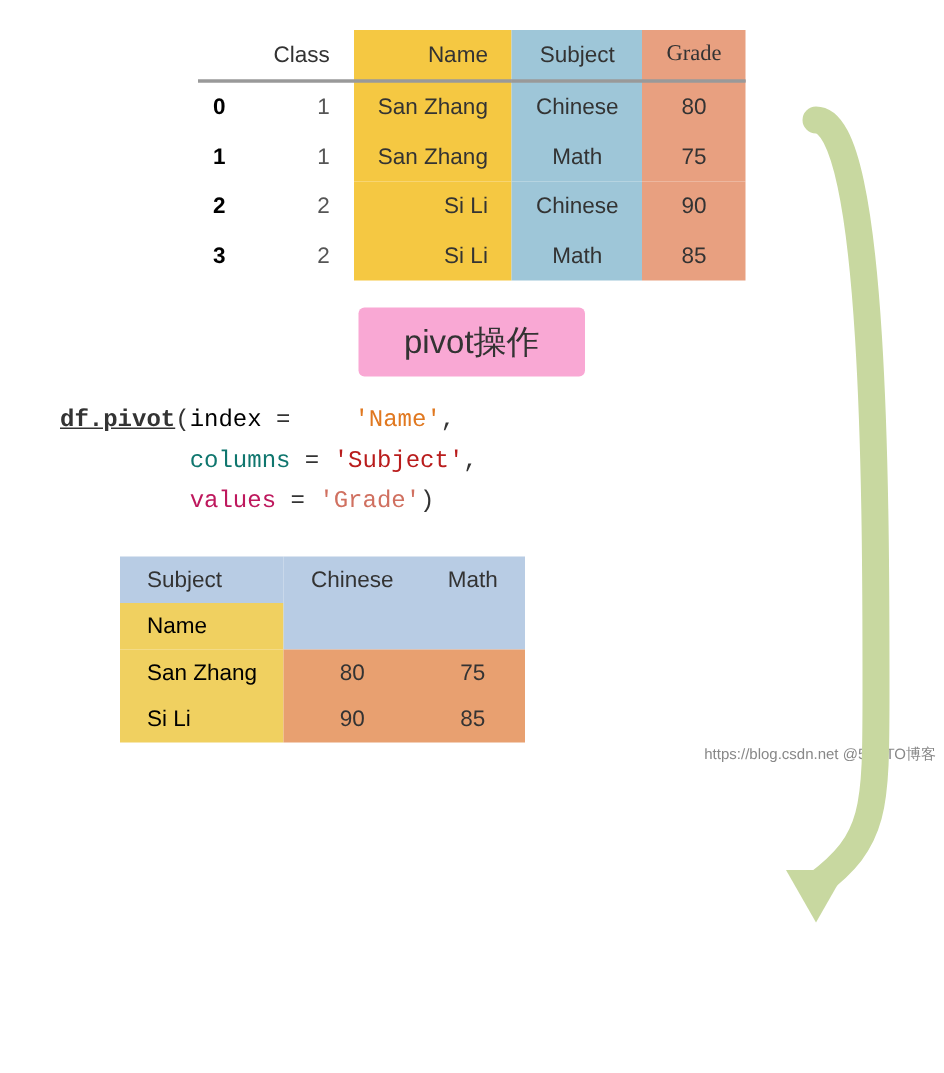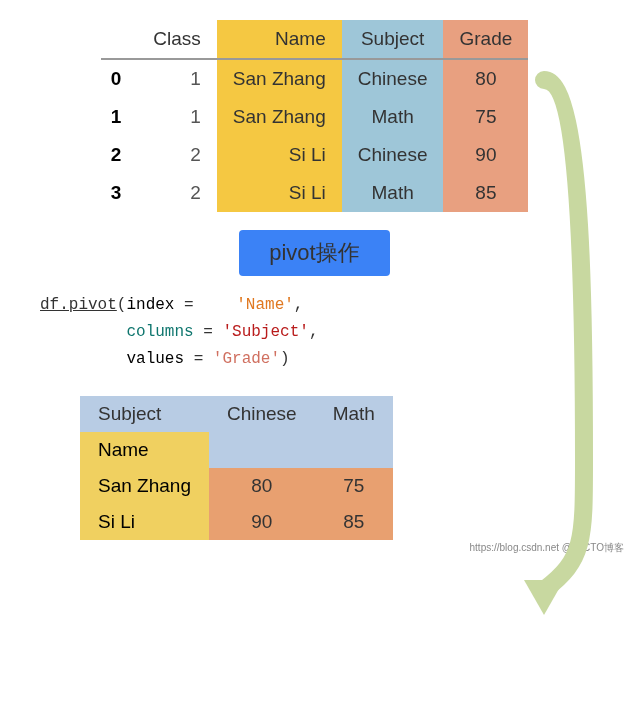--- a/index.html
+++ b/index.html
@@ -22,21 +22,21 @@
 
     
     .top-table-wrapper {
       margin-bottom: 18px;
       position: relative;
       z-index: 2;
     }
 
     table {
       border-collapse: collapse;
-      font-size: 19px;
+      font-size: 15px;
     }
 
     .top-table th {
       padding: 8px 16px;
       text-align: right;
       font-weight: normal;
       background: #fff;
       color: #333;
     }
 
@@ -87,42 +87,42 @@
     }
 
     
     .top-table .header-row th:first-child {
       background: #fff;
       border-bottom: 2px solid #333;
     }
 
     
     .pivot-label {
-      background: #3b82f6;
+      background: #f9a8d4;
       padding: 8px 30px;
       font-size: 22px;
       color: #333;
       border-radius: 4px;
       margin-bottom: 16px;
     }
 
     
     .code-block {
       font-family: 'Courier New', monospace;
       font-size: 16px;
       margin-bottom: 22px;
       align-self: flex-start;
       margin-left: 20px;
       line-height: 1.7;
     }
     .code-block .param { color: #000000; }
     .code-block .str { color: #e07820; margin-left: 33px; }
     .code-block .blue-param { color: #0f766e; }
     .code-block .blue-str { color: #b91c1c; }
-    .code-block .salmon-param { color: #000000; }
+    .code-block .salmon-param { color: #be185d; }
     .code-block .salmon-str { color: #d07060; }
 
     
     .bottom-table-wrapper {
       margin-left: 60px;
       align-self: flex-start;
     }
 
     .bottom-table th {
       padding: 7px 18px;
@@ -193,21 +193,21 @@
   </svg>
 
   <div class="top-table-wrapper">
     <table class="top-table">
       <thead>
         <tr class="header-row">
           <th style="border-bottom:2px solid #999;"></th>
           <th style="border-bottom:2px solid #999; text-align:right;">Class</th>
           <th style="background:#f5c842; border-bottom:2px solid #999; text-align:right;">Name</th>
           <th class="subject-header" style="border-bottom:2px solid #999;">Subject</th>
-          <th class="grade-header" style="border-bottom:2px solid #999;">Grade</th>
+          <th class="grade-header" style="border-bottom:2px solid #999;font-family:Liberation Serif, serif;">Grade</th>
         </tr>
       </thead>
       <tbody>
         <tr>
           <td class="idx">0</td>
           <td class="class-col">1</td>
           <td class="name-col">San Zhang</td>
           <td class="subject-col">Chinese</td>
           <td class="grade-col">80</td>
         </tr>
@@ -233,21 +233,21 @@
           <td class="grade-col">85</td>
         </tr>
       </tbody>
     </table>
   </div>
 
   <div class="pivot-label">pivot操作</div>
 
   <div class="code-block">
     <div>
-      <span style="text-decoration:underline; color:#333;">df.pivot</span><span style="color:#333;">(</span><span class="param">index</span><span style="color:#333;"> = </span><span class="str">'Name'</span><span style="color:#333;">,</span>
+      <span style="text-decoration:underline; color:#333;font-weight:bold;">df.pivot</span><span style="color:#333;">(</span><span class="param">index</span><span style="color:#333;"> = </span><span class="str">'Name'</span><span style="color:#333;">,</span>
     </div>
     <div>
       <span style="color:transparent;">df.pivot(</span><span class="blue-param">columns</span><span style="color:#333;"> = </span><span class="blue-str">'Subject'</span><span style="color:#333;">,</span>
     </div>
     <div>
       <span style="color:transparent;">df.pivot(</span><span class="salmon-param">values</span><span style="color:#333;"> = </span><span class="salmon-str">'Grade'</span><span style="color:#333;">)</span>
     </div>
   </div>
 
   <div class="bottom-table-wrapper">

